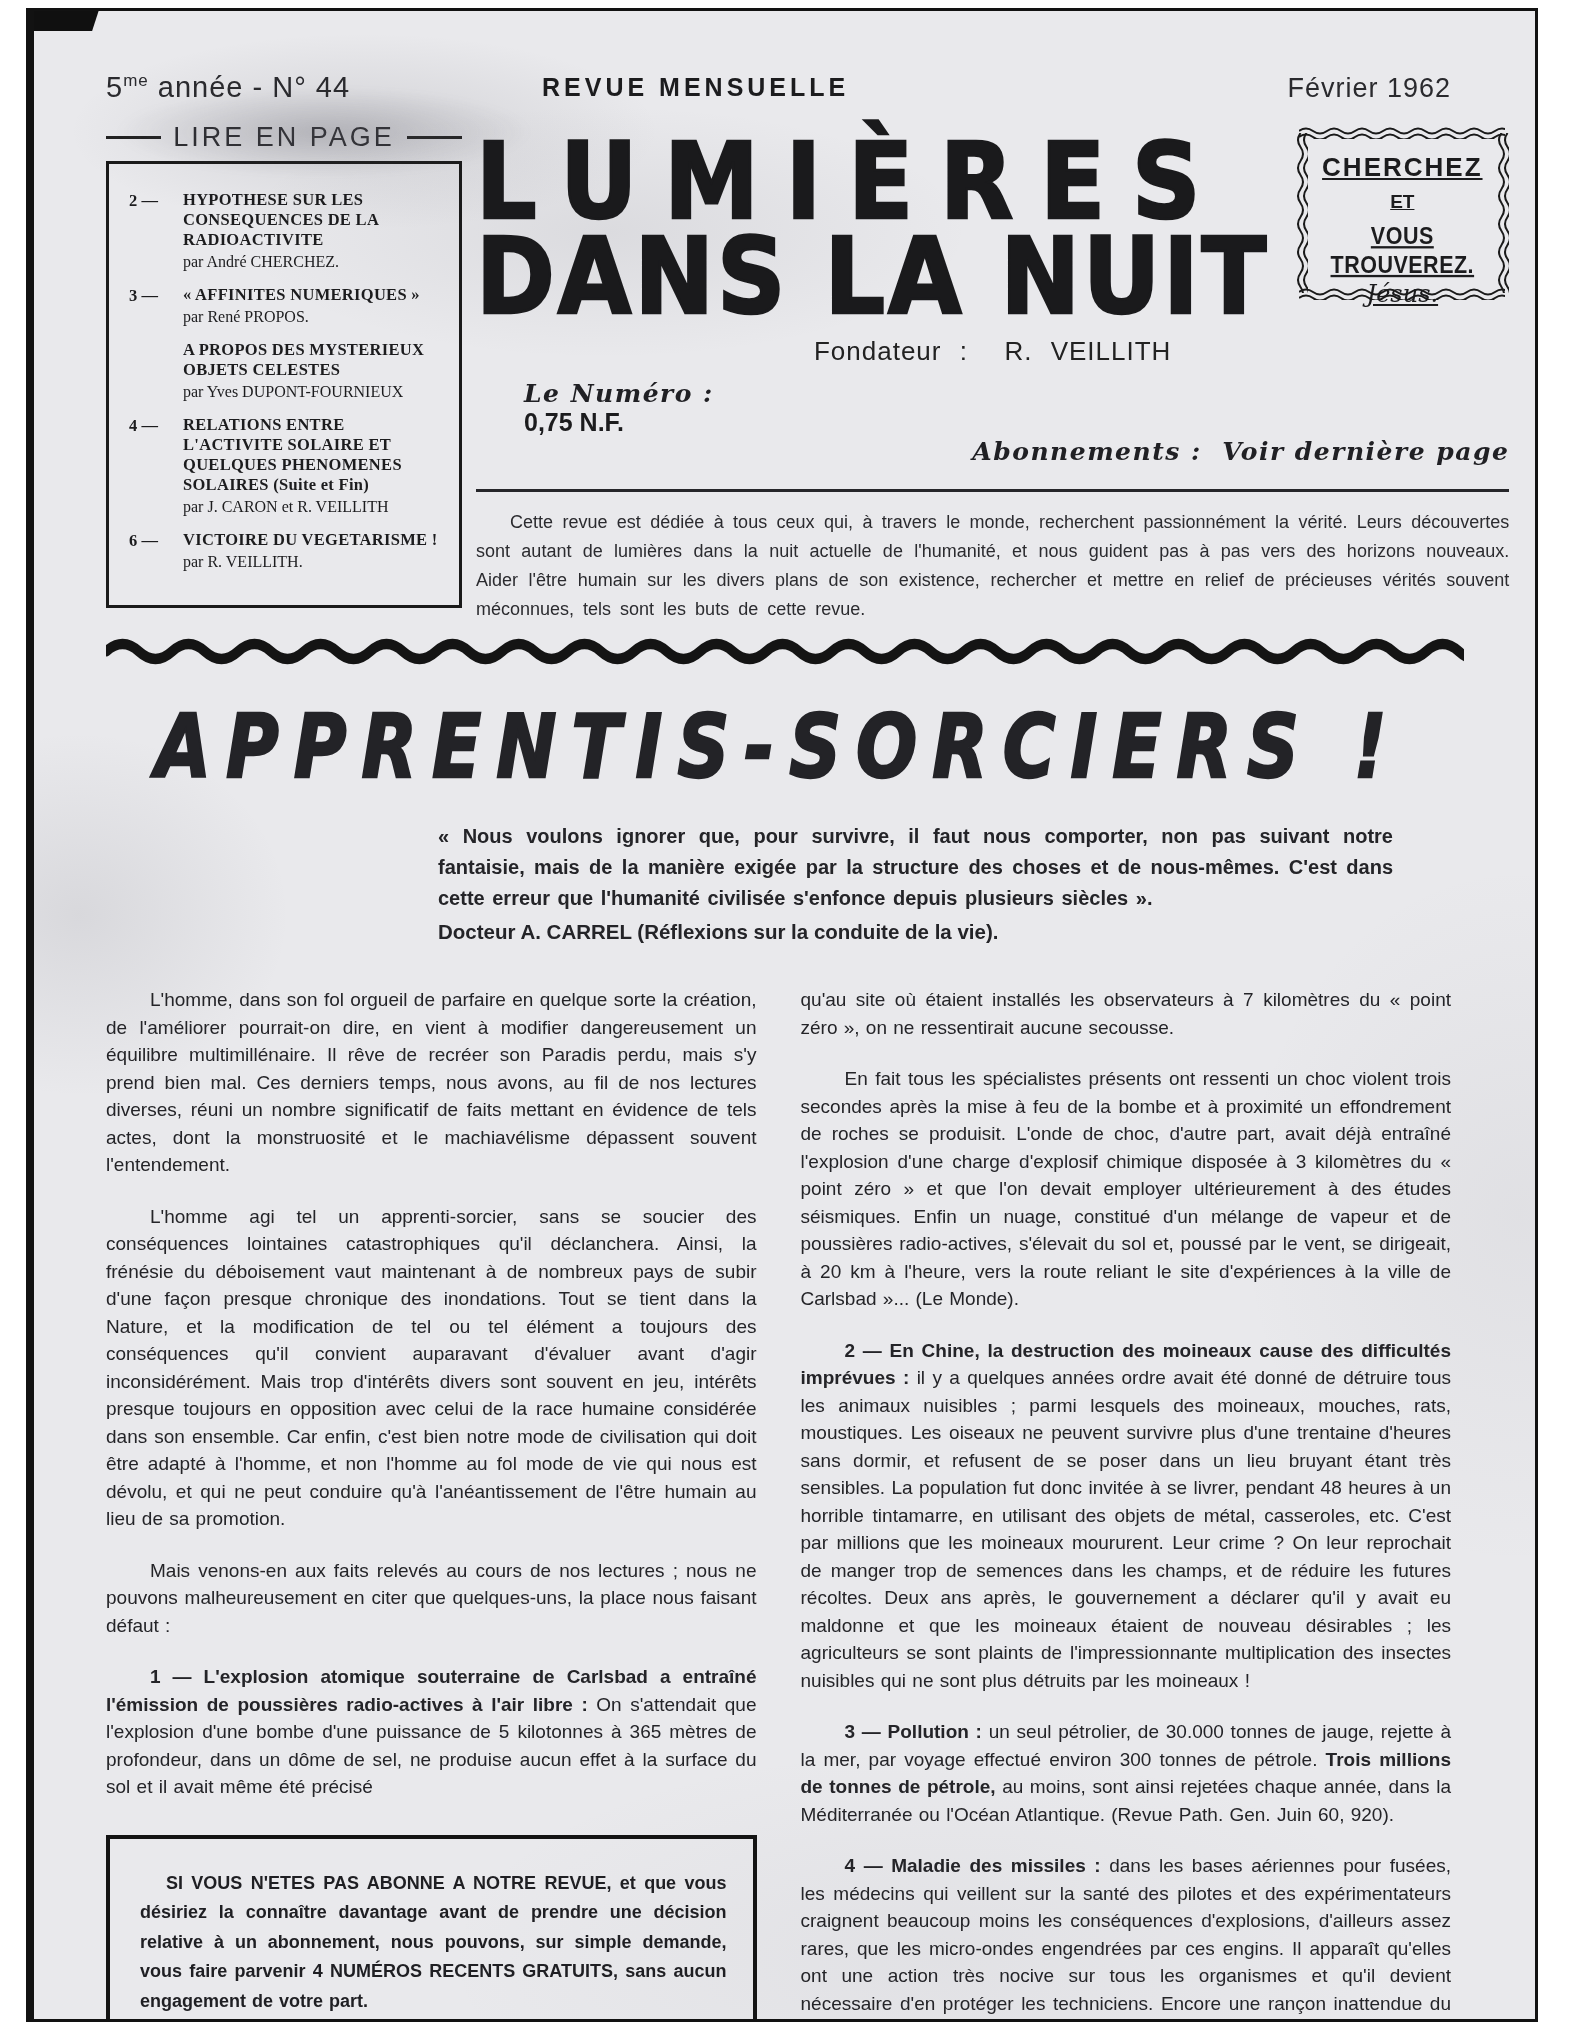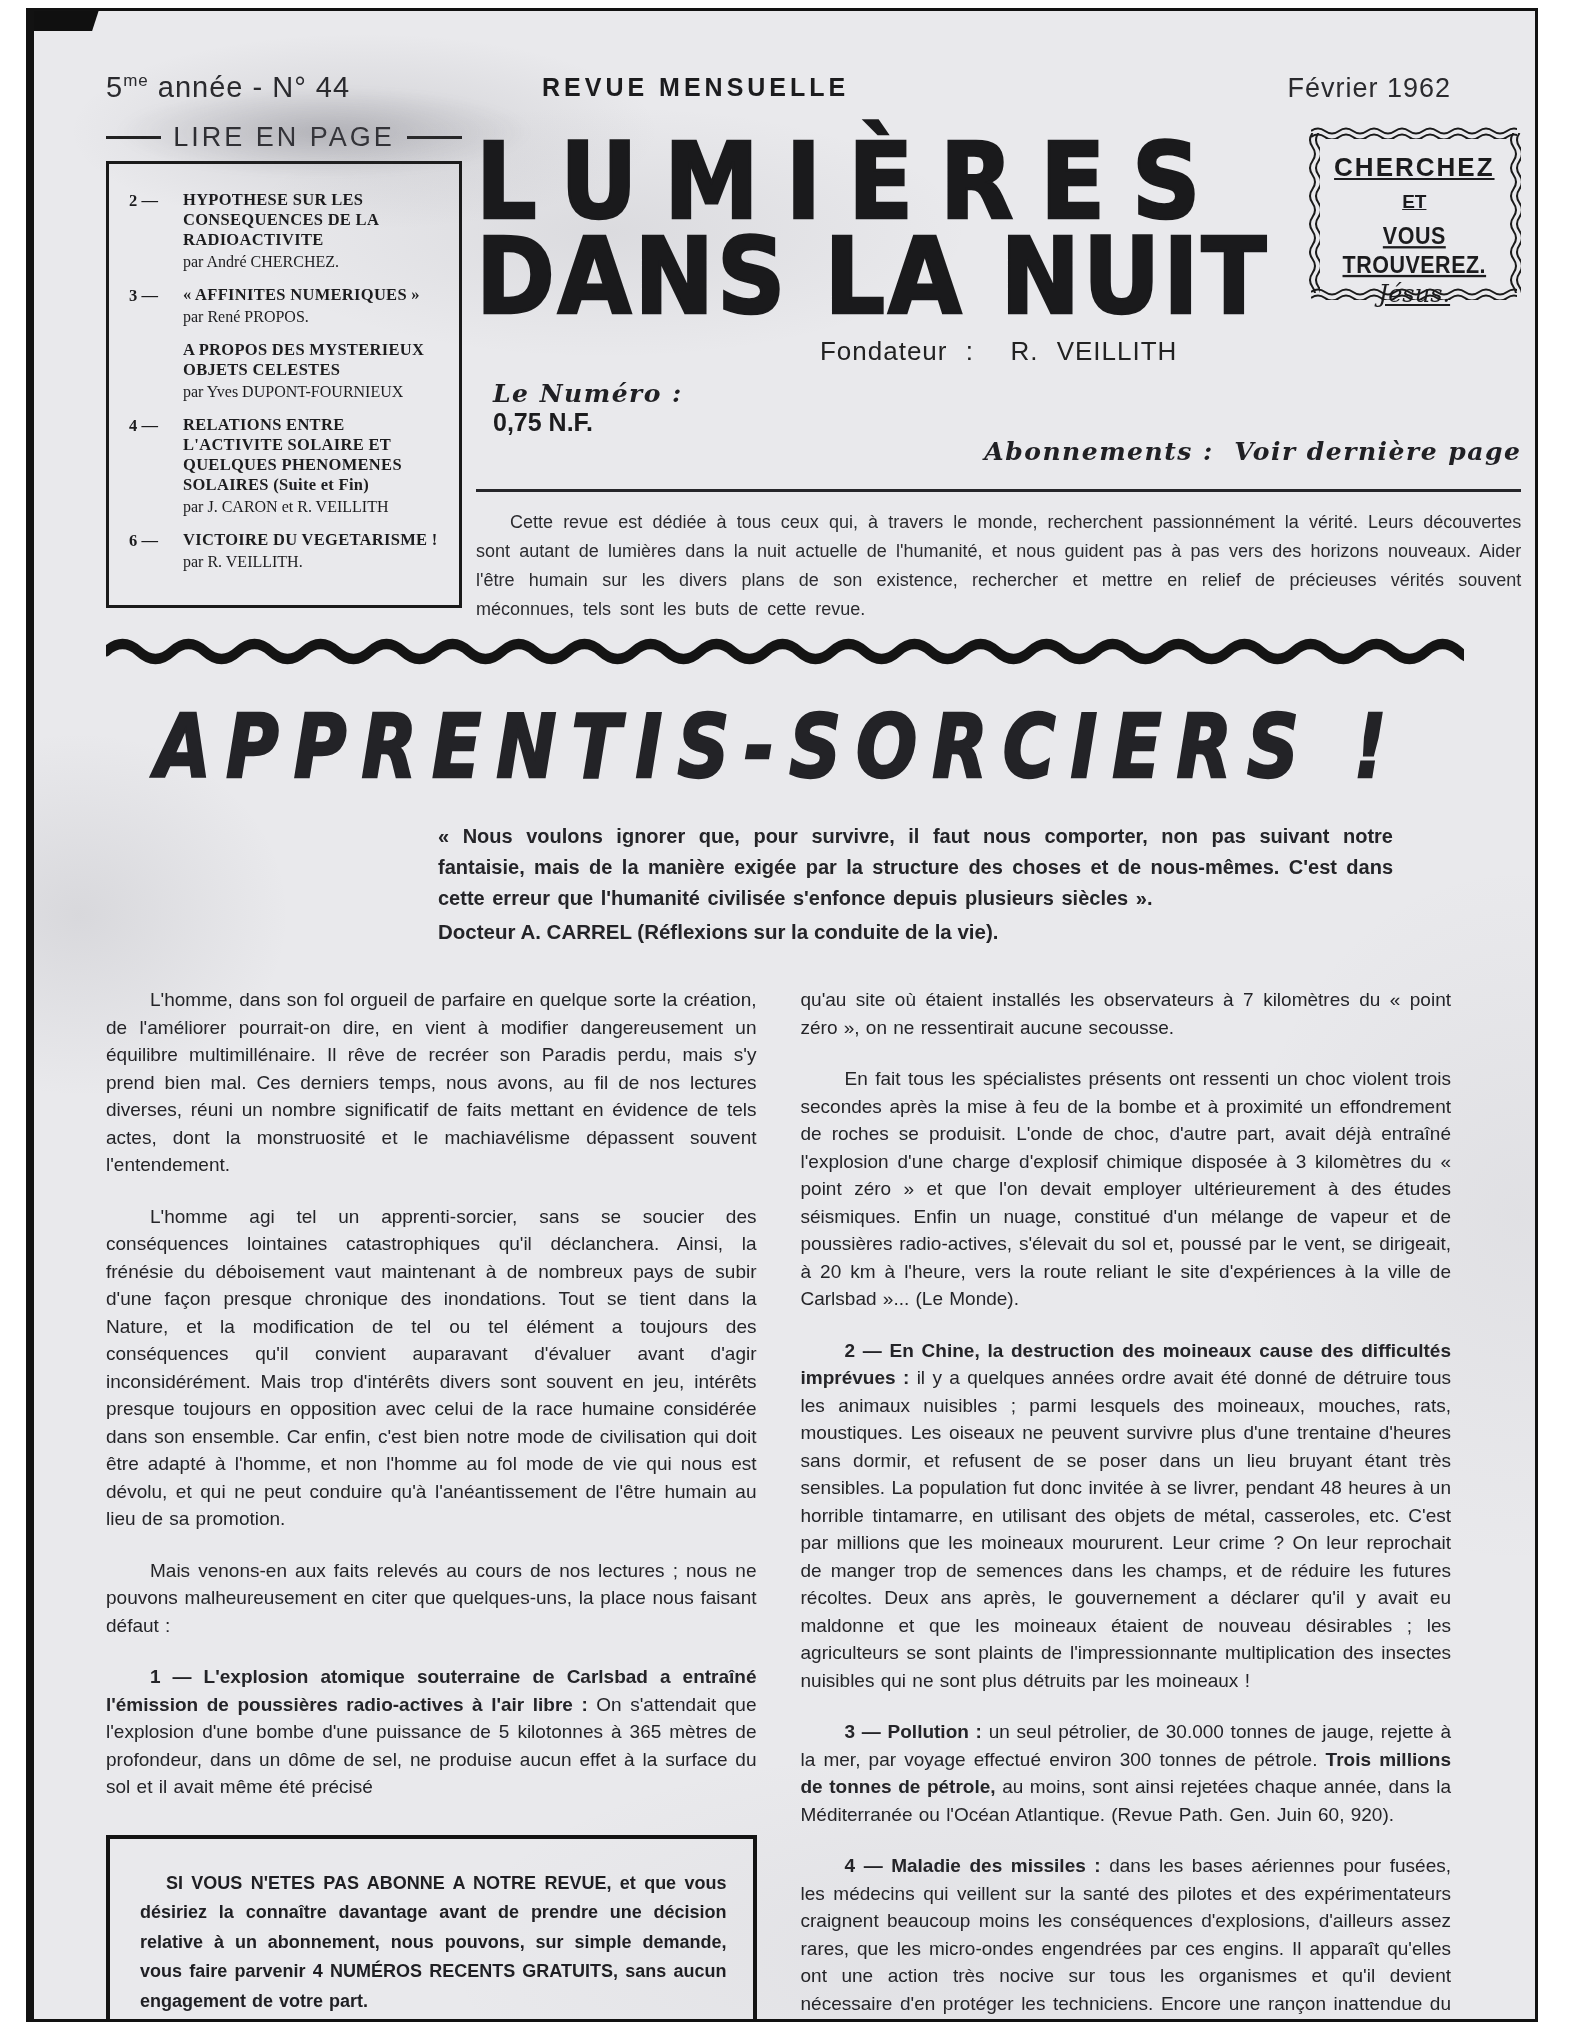--- a/index.html
+++ b/index.html
@@ -35,21 +35,21 @@
   .toc-head .dash{flex:1;border-top:3px solid #222;}
   .toc-box{border:3px solid #1a1a1a;min-height:366px;box-sizing:border-box;
            padding:26px 14px 20px 20px;font-family:"Liberation Serif",serif;}
   .toc-item{display:flex;margin-bottom:14px;}
   .toc-num{width:54px;flex:none;font-weight:700;font-size:16.5px;padding-top:1px;}
   .toc-body{flex:1;}
   .toc-title{font-weight:700;font-size:16.5px;line-height:20px;letter-spacing:.3px;}
   .toc-author{font-size:16px;margin-top:3px;font-weight:400;}
 
   .mast-col{display:flex;flex-direction:column;}
-  .masthead-row{display:flex;gap:38px;}
+  .masthead-row{display:flex;gap:26px;}
   .mast-titles{flex:1;padding-top:10px;}
   .mast-line{font-family:"DejaVu Sans",sans-serif;font-weight:700;color:#1a1a1c;
              -webkit-text-stroke:2.5px #1a1a1c;white-space:nowrap;
              transform:scaleY(1.10);transform-origin:top left;line-height:.96;}
   .mast-line1{font-size:95px;letter-spacing:27px;}
   .mast-line2{font-size:95px;letter-spacing:3px;margin-top:4px;}
 
   .motto-box{position:relative;width:214px;height:174px;flex:none;margin-top:4px;
              box-sizing:border-box;padding:26px 8px 0;text-align:center;text-decoration:underline;}
   .motto-box svg{position:absolute;}
@@ -63,21 +63,21 @@
           transform:scaleY(1.15);transform-origin:top center;}
   .motto-sig{font-family:"DejaVu Serif",serif;font-style:italic;font-size:24px;margin-top:8px;}
 
   .founder-line{text-align:center;font-size:26px;letter-spacing:1px;word-spacing:10px;
                 margin-top:18px;color:#222;}
 
   .price-bar{display:flex;align-items:baseline;border-bottom:3px solid #26262a;
              padding-bottom:23px;margin-top:12px;flex-direction:column;}
   .script{font-family:"DejaVu Serif",serif;font-style:italic;font-weight:700;
           font-size:25px;letter-spacing:1.5px;color:#202024;}
-  .price-value{font-size:25px;font-weight:700;margin-left:17px;}
+  .price-value{font-size:25px;font-weight:700;margin-left:48px;}
   .sub-note{margin-left:auto;}
 
   .intro{margin-top:16px;font-size:18px;line-height:29px;text-align:justify;
          word-spacing:4px;color:#2b2b2f;text-indent:34px;}
 
   .divider{margin-top:14px;line-height:0;}
 
   .art-title-wrap{text-align:center;margin-top:30px;height:96px;}
   .art-title{display:inline-block;font-family:"DejaVu Sans",sans-serif;font-weight:700;
              font-style:italic;font-size:72px;letter-spacing:15px;color:#232327;

